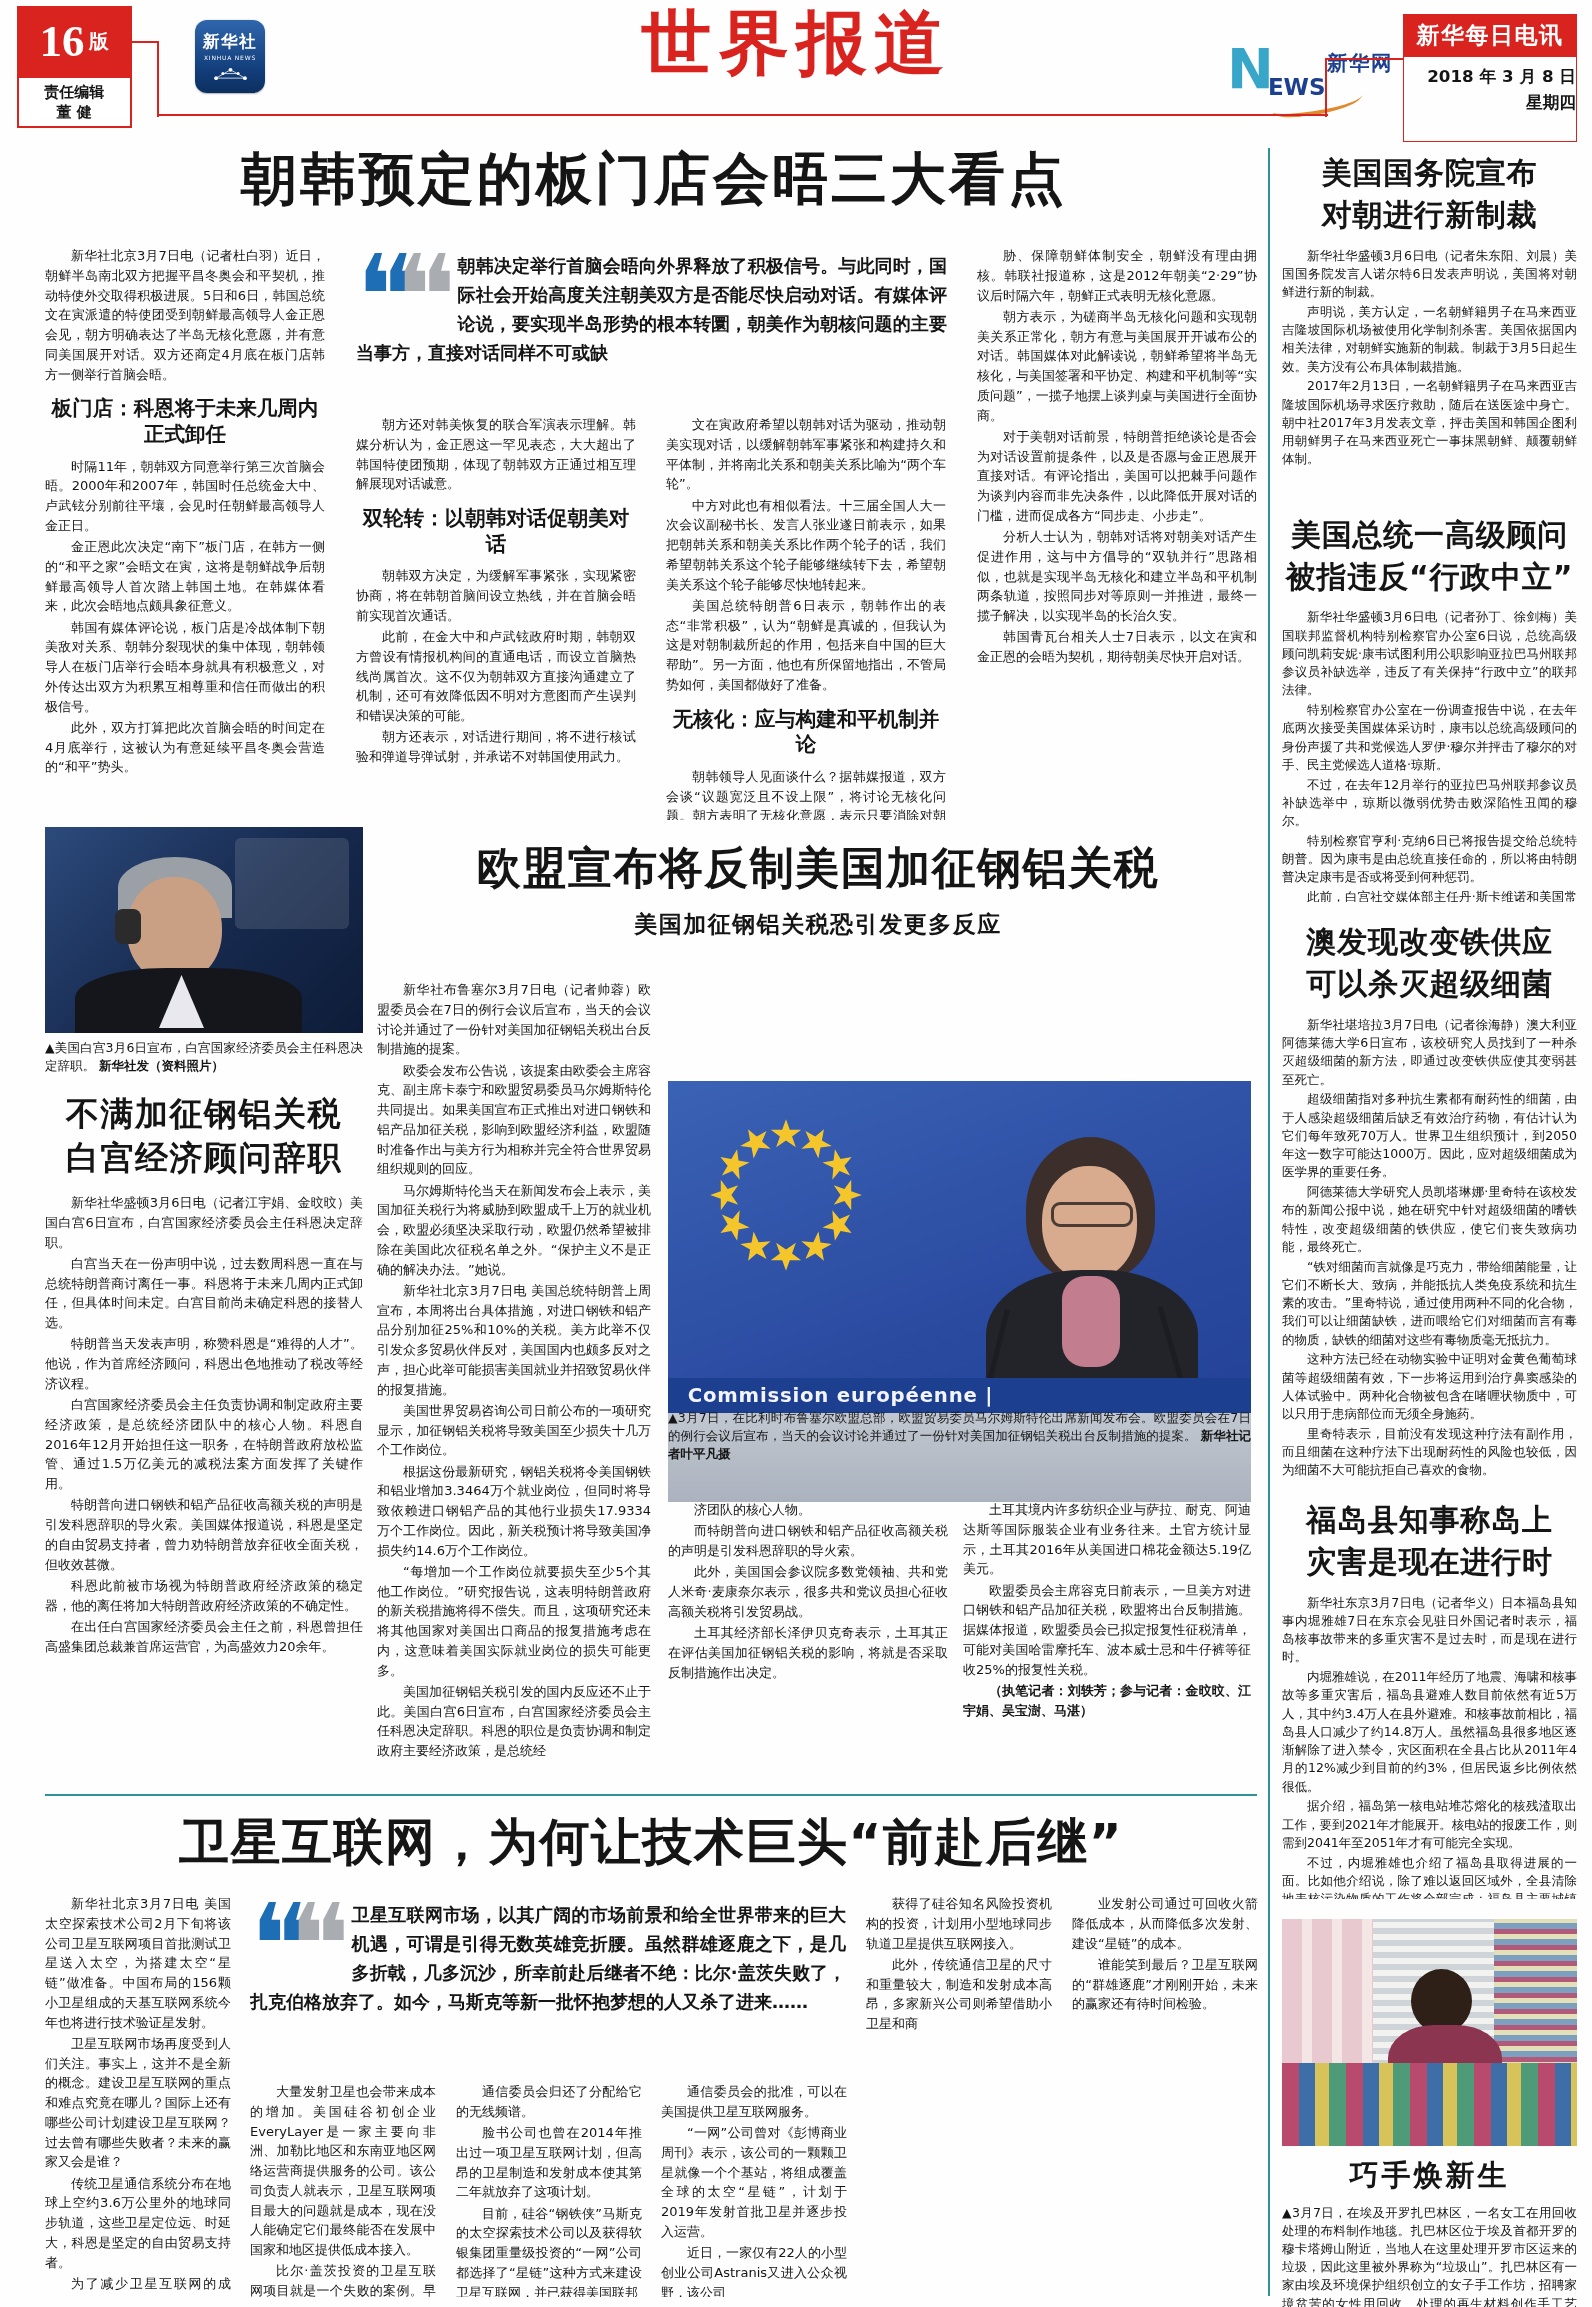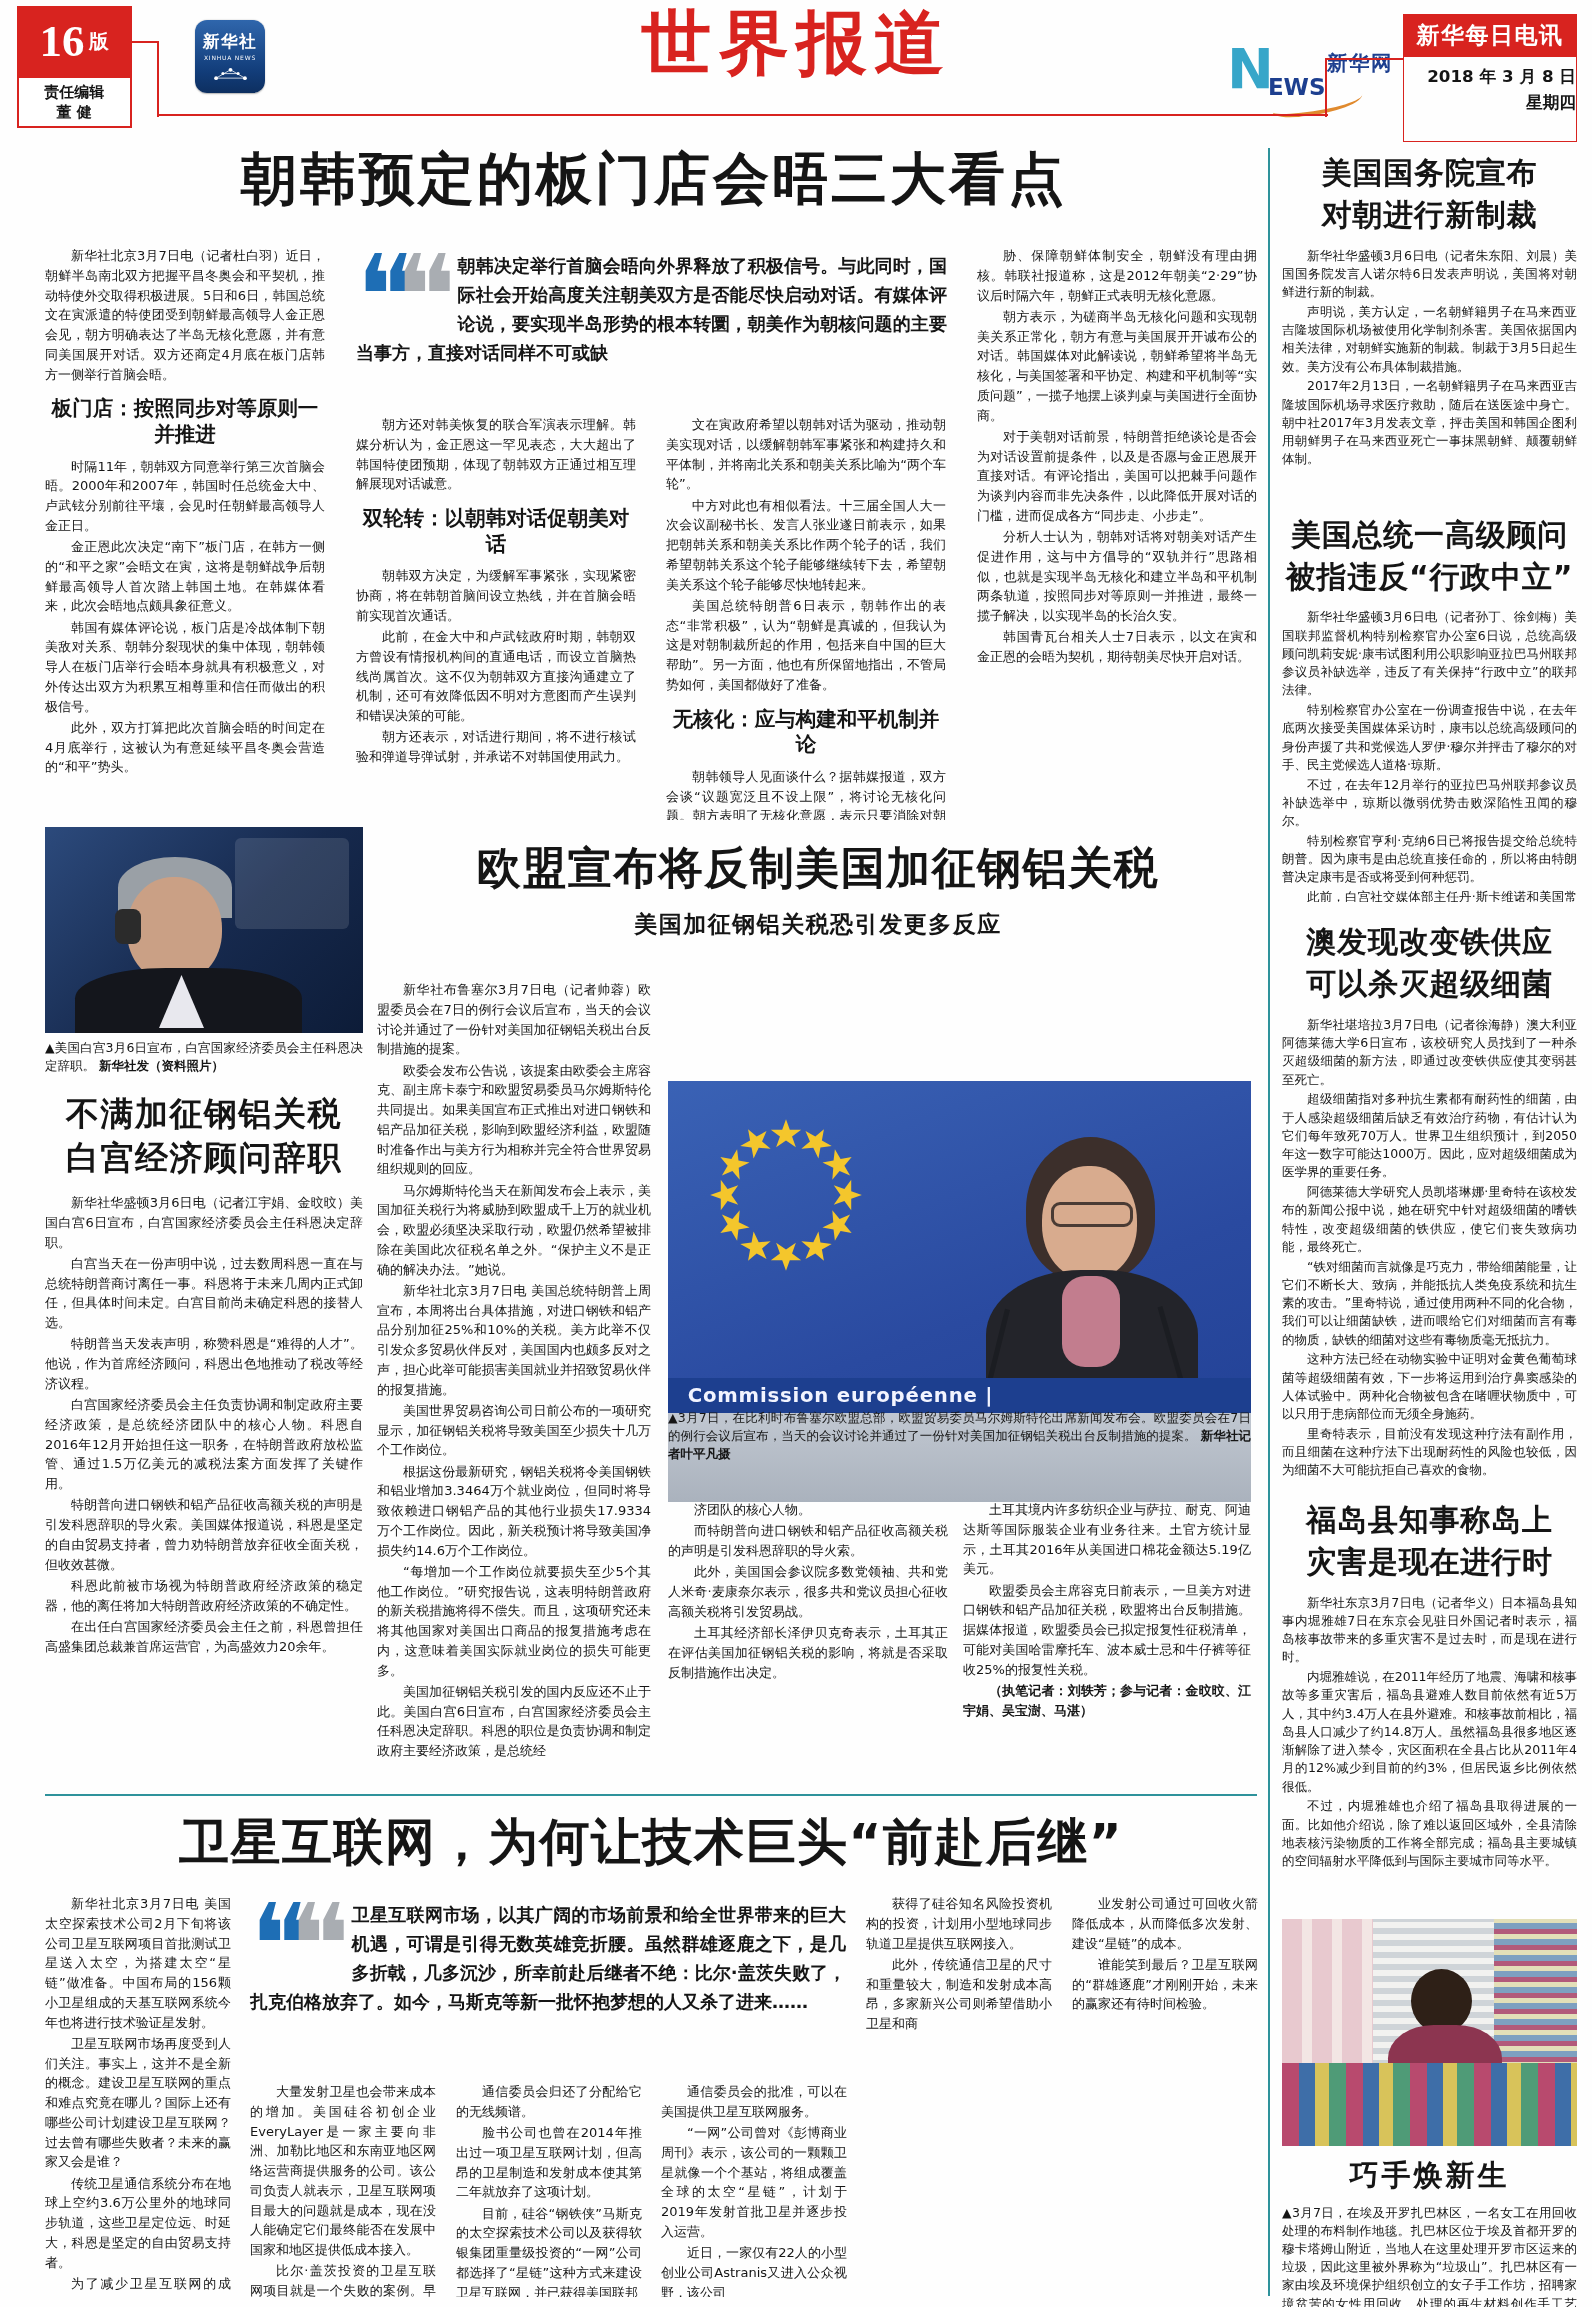--- a/index.html
+++ b/index.html
@@ -125,21 +125,21 @@
     <div class="abs redline" style="left:157px;top:41px;width:2.3px;height:76px;"></div>
     <div class="abs redline" style="left:157px;top:114px;width:1171px;height:2.3px;"></div>
     <div class="abs redline" style="left:1325px;top:58px;width:2.3px;height:59px;"></div>
     <div class="abs redline" style="left:1325px;top:58px;width:79px;height:2.3px;"></div>
   </div>
 
   <div class="abs" style="left:45px;top:148px;width:1212px;height:673px;">
     <div class="abs ts-head">朝韩预定的板门店会晤三大看点</div>
     <div class="abs flow clip" style="left:0;top:98px;width:280px;height:573px;">
         <p class="p">新华社北京3月7日电（记者杜白羽）近日，朝鲜半岛南北双方把握平昌冬奥会和平契机，推动特使外交取得积极进展。5日和6日，韩国总统文在寅派遣的特使团受到朝鲜最高领导人金正恩会见，朝方明确表达了半岛无核化意愿，并有意同美国展开对话。双方还商定4月底在板门店韩方一侧举行首脑会晤。</p>
-        <p class="sub">板门店：按照同步对等原则一并推进</p>
+        <p class="sub">板门店：科恩将于未来几周内正式卸任</p>
         <p class="p">时隔11年，朝韩双方同意举行第三次首脑会晤。2000年和2007年，韩国时任总统金大中、卢武铉分别前往平壤，会见时任朝鲜最高领导人金正日。</p>
         <p class="p">金正恩此次决定“南下”板门店，在韩方一侧的“和平之家”会晤文在寅，这将是朝鲜战争后朝鲜最高领导人首次踏上韩国土地。在韩媒体看来，此次会晤地点颇具象征意义。</p>
         <p class="p">韩国有媒体评论说，板门店是冷战体制下朝美敌对关系、朝韩分裂现状的集中体现，朝韩领导人在板门店举行会晤本身就具有积极意义，对外传达出双方为积累互相尊重和信任而做出的积极信号。</p>
         <p class="p">此外，双方打算把此次首脑会晤的时间定在4月底举行，这被认为有意延续平昌冬奥会营造的“和平”势头。</p>
       </div>
     <div class="abs quote" style="left:311px;top:103px;width:591px;height:155px;">
       <span class="qmark">
           <span class="q1">❝</span>
           <span class="q2">❝</span>
         </span>
@@ -330,20 +330,21 @@
           <p class="p">这种方法已经在动物实验中证明对金黄色葡萄球菌等超级细菌有效，下一步将运用到治疗鼻窦感染的人体试验中。两种化合物被包含在啫喱状物质中，可以只用于患病部位而无须全身施药。</p>
           <p class="p">里奇特表示，目前没有发现这种疗法有副作用，而且细菌在这种疗法下出现耐药性的风险也较低，因为细菌不大可能抗拒自己喜欢的食物。</p>
         </div>
     </div>
     <div class="sb-art clip" style="height:400px;">
       <div class="sb-head">福岛县知事称岛上
 灾害是现在进行时</div>
       <div class="flow" style="margin-top:10.6px;">
           <p class="p">新华社东京3月7日电（记者华义）日本福岛县知事内堀雅雄7日在东京会见驻日外国记者时表示，福岛核事故带来的多重灾害不是过去时，而是现在进行时。</p>
           <p class="p">内堀雅雄说，在2011年经历了地震、海啸和核事故等多重灾害后，福岛县避难人数目前依然有近5万人，其中约3.4万人在县外避难。和核事故前相比，福岛县人口减少了约14.8万人。虽然福岛县很多地区逐渐解除了进入禁令，灾区面积在全县占比从2011年4月的12%减少到目前的约3%，但居民返乡比例依然很低。</p>
+          <p class="p">据介绍，福岛第一核电站堆芯熔化的核残渣取出工作，要到2021年才能展开。核电站的报废工作，则需到2041年至2051年才有可能完全实现。</p>
           <p class="p">不过，内堀雅雄也介绍了福岛县取得进展的一面。比如他介绍说，除了难以返回区域外，全县清除地表核污染物质的工作将全部完成；福岛县主要城镇的空间辐射水平降低到与国际主要城市同等水平。</p>
         </div>
     </div>
     <div>
       <div class="ph ph-weave" style="width:295px;height:227px;">
         <div class="mid"></div>
           <div class="right"></div>
           <div class="hair"></div>
           <div class="dress"></div>
           <div class="rug"></div>

